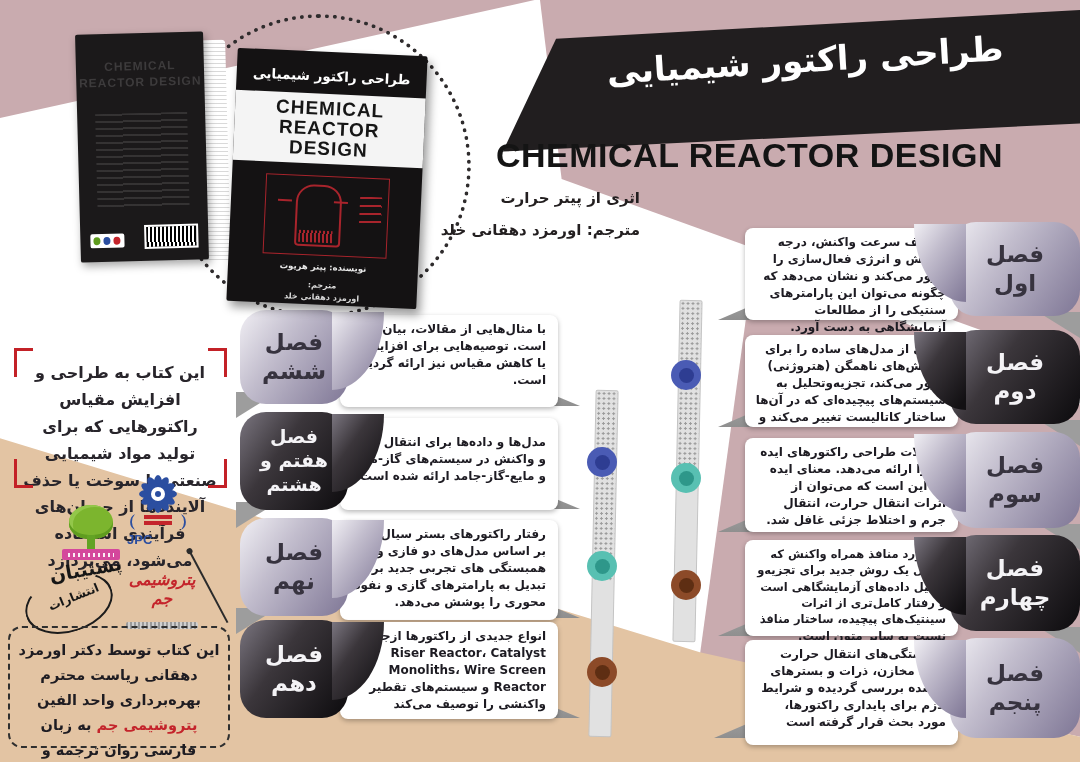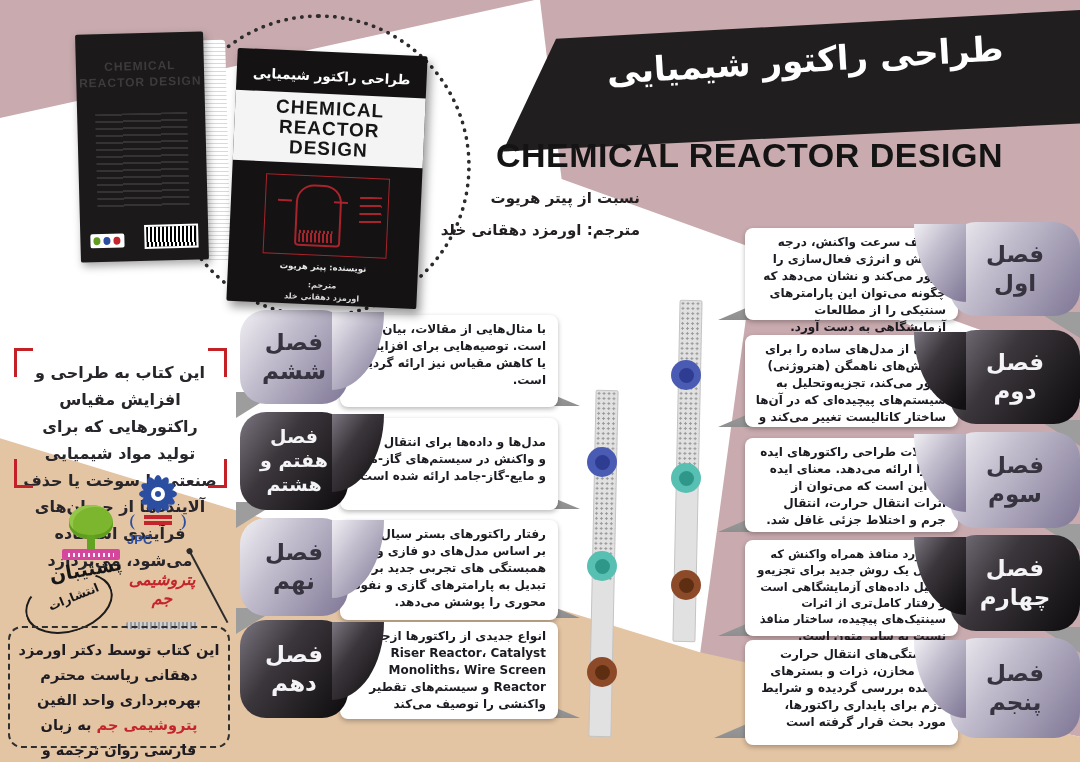--- a/index.html
+++ b/index.html
@@ -148,21 +148,21 @@
       <div class="diag-marks"></div>
     </div>
     <div class="front-author">نویسنده: پیتر هریوت</div>
     <div class="front-translator" style="white-space:pre-line">مترجم:
 اورمزد دهقانی خلد</div>
   </div>
 
   <div class="abs banner"></div>
   <div class="abs banner-title">طراحی راکتور شیمیایی</div>
   <div class="abs title-en">CHEMICAL REACTOR DESIGN</div>
-  <div class="abs byline author">نسبت از پیتر هریوت</div>
+  <div class="abs byline author">اثری از پیتر حرارت</div>
   <div class="abs byline translator">مترجم: اورمزد دهقانی خلد</div>
 
   <div class="abs tbar" style="left:676px;top:300px;height:340px;"></div>
   <div class="abs tbar" style="left:592px;top:390px;height:345px;"></div>
   <div class="abs tdot dot-blue" style="left:671px;top:360px;">
       <i></i>
     </div>
   <div class="abs tdot dot-teal" style="left:671px;top:463px;">
       <i></i>
     </div>

